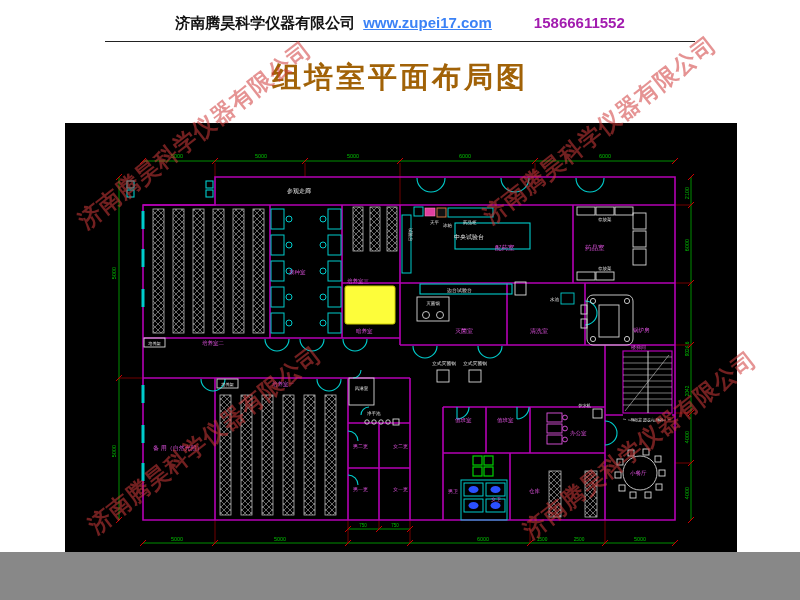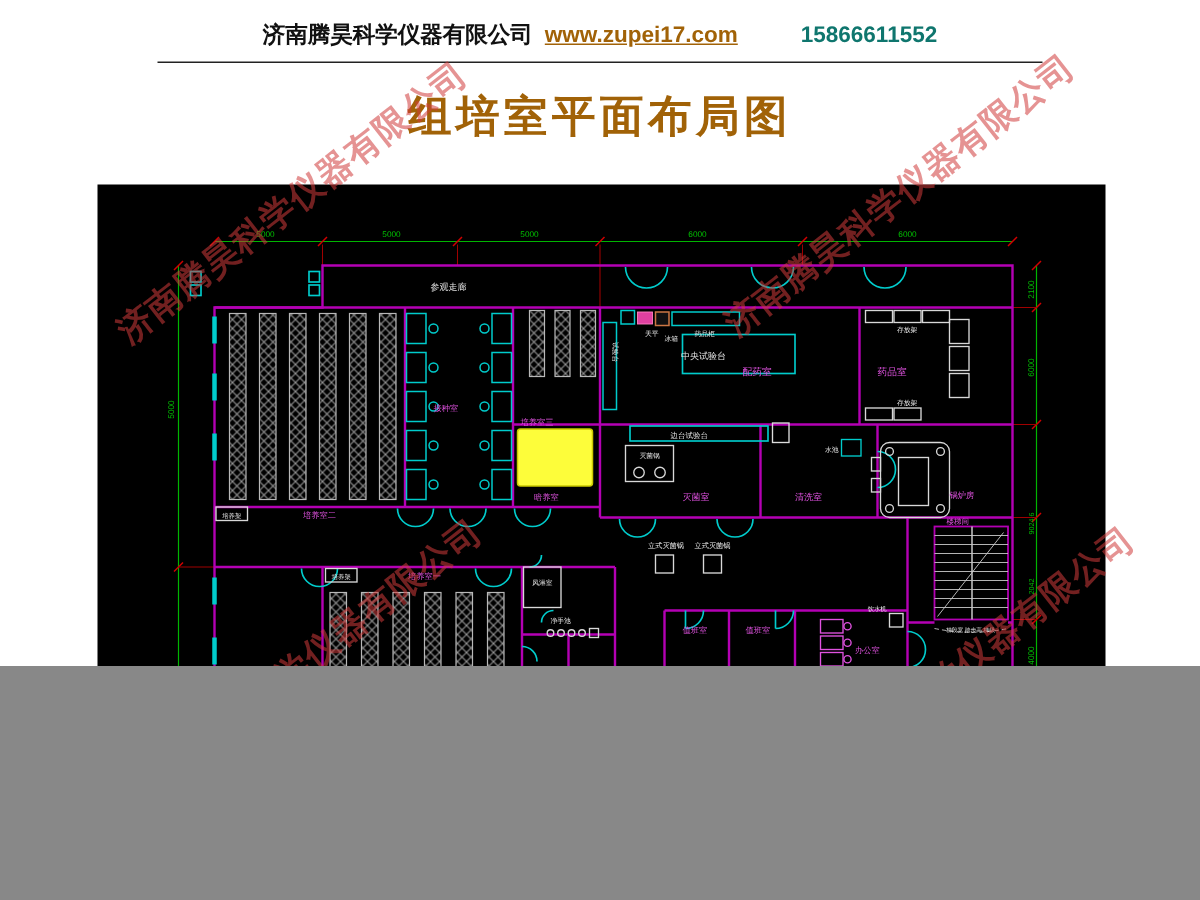--- a/index.html
+++ b/index.html
@@ -1,22 +1,22 @@
 <!DOCTYPE html>
 <html><head>
 <meta charset="utf-8">
 <style>
   html,body{margin:0;padding:0;background:#888;}
-  .page{position:relative;width:800px;height:444px;background:#ffffff;overflow:hidden;
+  .page{position:relative;width:800px;height:552px;background:#ffffff;overflow:hidden;
         font-family:"Liberation Sans","DejaVu Sans",sans-serif;}
   
   .hdr{position:absolute;top:14px;left:0;width:100%;display:flex;justify-content:center;
        align-items:baseline;gap:8px;font-size:15px;font-weight:bold;color:#111;}
-  .hdr a{color:#a16207;text-decoration:underline;font-weight:bold;}
-  .hdr .phone{margin-left:34px;color:#0f766e;}
+  .hdr a{color:#3b82f6;text-decoration:underline;font-weight:bold;}
+  .hdr .phone{margin-left:34px;color:#a21caf;}
   .rule{position:absolute;top:41px;left:105px;width:590px;height:0;border-top:1.5px solid #222;}
   .title{position:absolute;top:58px;left:0;width:100%;text-align:center;font-size:29px;
          font-weight:bold;color:#a16207;letter-spacing:3px;}
   
   .cad{position:absolute;left:65px;top:123px;width:672px;height:452px;background:#000;}
   
   .wm{position:absolute;transform:translate(-50%,-50%) rotate(-38deg);font-size:23px;
       font-weight:bold;color:rgba(208,58,58,0.55);white-space:nowrap;letter-spacing:1px;
       pointer-events:none;z-index:6;}
   .wm1{left:195px;top:135px}.wm2{left:600px;top:130px}.wm3{left:205px;top:440px}.wm4{left:640px;top:445px}

